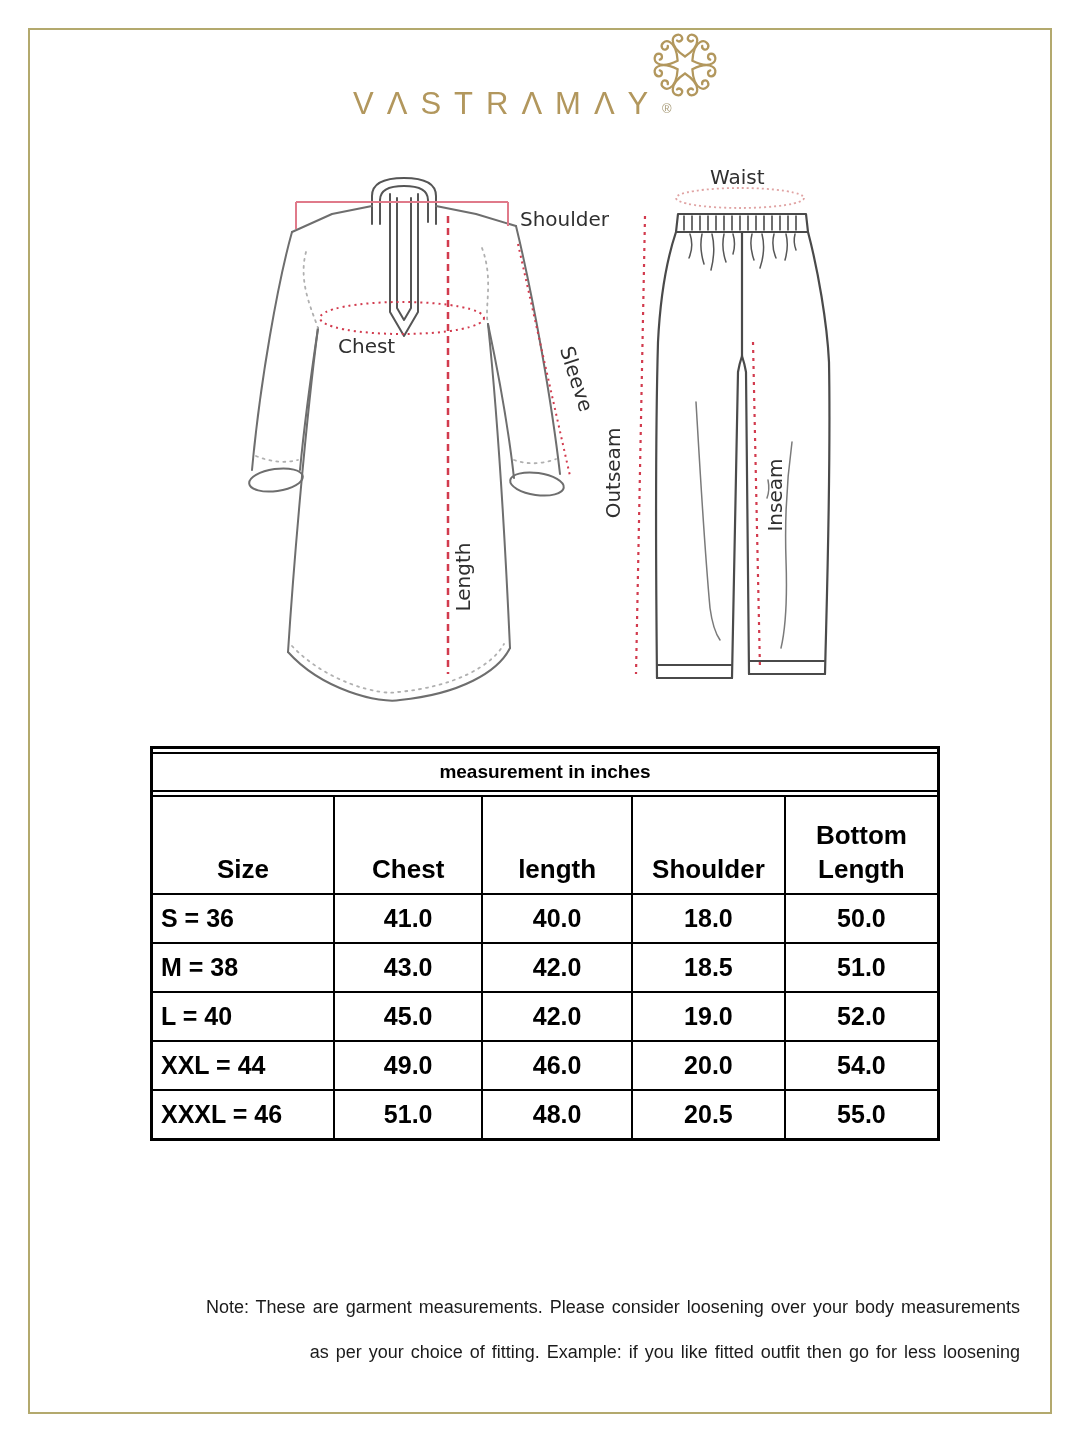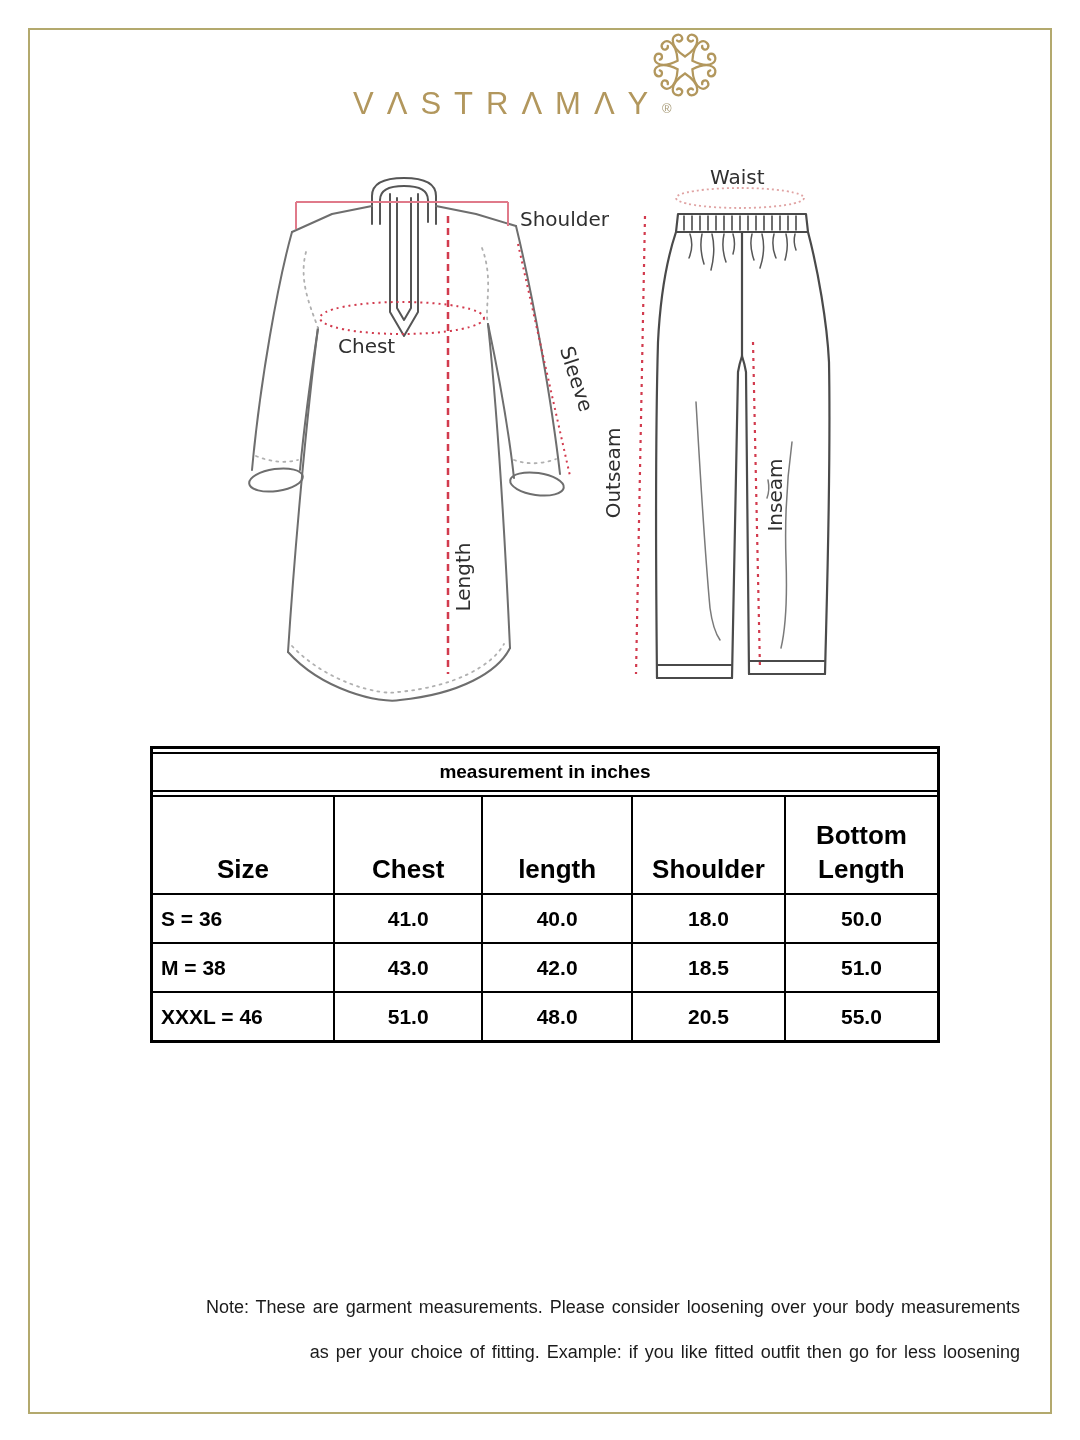--- a/index.html
+++ b/index.html
@@ -24,21 +24,21 @@
               background:#fff;font-weight:bold;color:#000;}
   .band-title{height:46px;line-height:46px;text-align:center;font-size:29px;
               border-bottom:2px solid #000;}
   .band-sep{height:3px;border-bottom:2px solid #000;}
   .band-sub{height:36px;line-height:36px;text-align:center;font-size:19px;
             border-bottom:2px solid #000;}
   table.meas{border-collapse:collapse;width:100%;table-layout:fixed;}
   table.meas th,table.meas td{border:2px solid #000;font-weight:bold;}
   table.meas th{height:90px;vertical-align:bottom;text-align:center;font-size:26px;
                 padding:0 2px 6px 2px;line-height:1.3;border-top:none;}
-  table.meas td{height:45px;text-align:center;font-size:21px;}
+  table.meas td{height:45px;text-align:center;font-size:25px;}
   table.meas td.size{text-align:left;padding-left:8px;}
   table.meas th:first-child,table.meas td:first-child{border-left:none;}
   table.meas th:last-child,table.meas td:last-child{border-right:none;text-align:center;}
   table.meas tr:last-child td{border-bottom:none;}
 
   
   .note{position:absolute;left:56px;top:1285px;width:964px;text-align:right;
         font-size:18px;color:#1b1b1b;line-height:45px;}
   .note div{white-space:nowrap;word-spacing:2px;}
 </style>
@@ -183,20 +183,34 @@
             <td class="">50.0</td>
           </tr>
           <tr>
             <td class="size">M = 38</td>
             <td class="">43.0</td>
             <td class="">42.0</td>
             <td class="">18.5</td>
             <td class="">51.0</td>
           </tr>
           <tr>
+            <td class="size">L = 40</td>
+            <td class="">45.0</td>
+            <td class="">42.0</td>
+            <td class="">19.0</td>
+            <td class="">52.0</td>
+          </tr>
+          <tr>
+            <td class="size">XXL = 44</td>
+            <td class="">49.0</td>
+            <td class="">46.0</td>
+            <td class="">20.0</td>
+            <td class="">54.0</td>
+          </tr>
+          <tr>
             <td class="size">XXXL = 46</td>
             <td class="">51.0</td>
             <td class="">48.0</td>
             <td class="">20.5</td>
             <td class="">55.0</td>
           </tr>
         </tbody>
     </table>
   </div>
 

